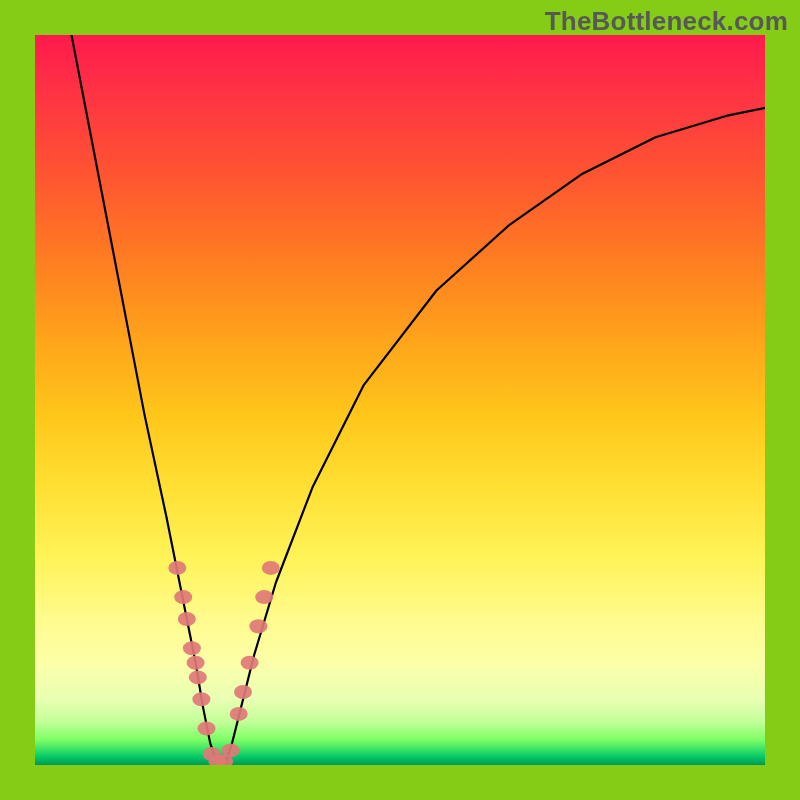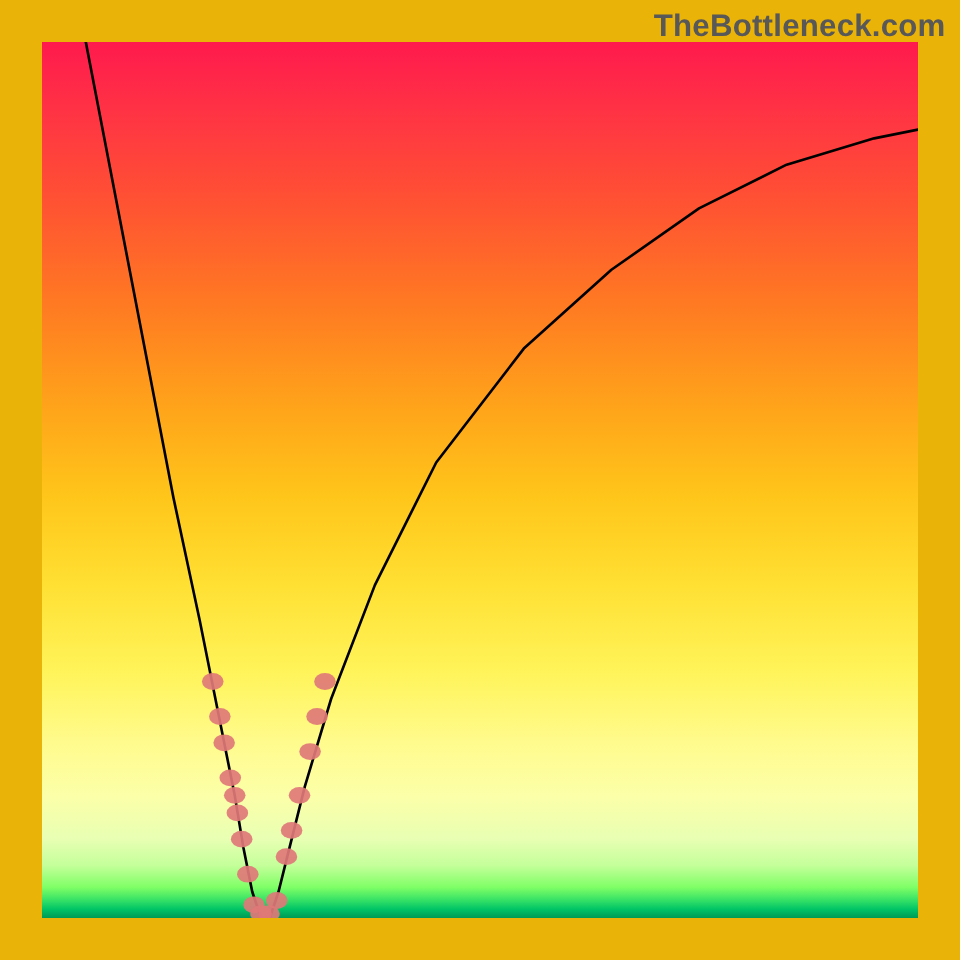--- a/index.html
+++ b/index.html
@@ -10,21 +10,21 @@
     overflow: hidden;
     background: #000;
     font-family: Arial, Helvetica, sans-serif;
   }
   .frame {
     position: absolute;
     left: 0;
     top: 0;
     width: 800px;
     height: 800px;
-    background: #eab308;
+    background: #84cc16;
   }
   .plot {
     position: absolute;
     left: 35px;
     top: 35px;
     width: 730px;
     height: 730px;
     background: linear-gradient(to bottom,
       #ff1a4d 0%,
       #ff3344 8%,

